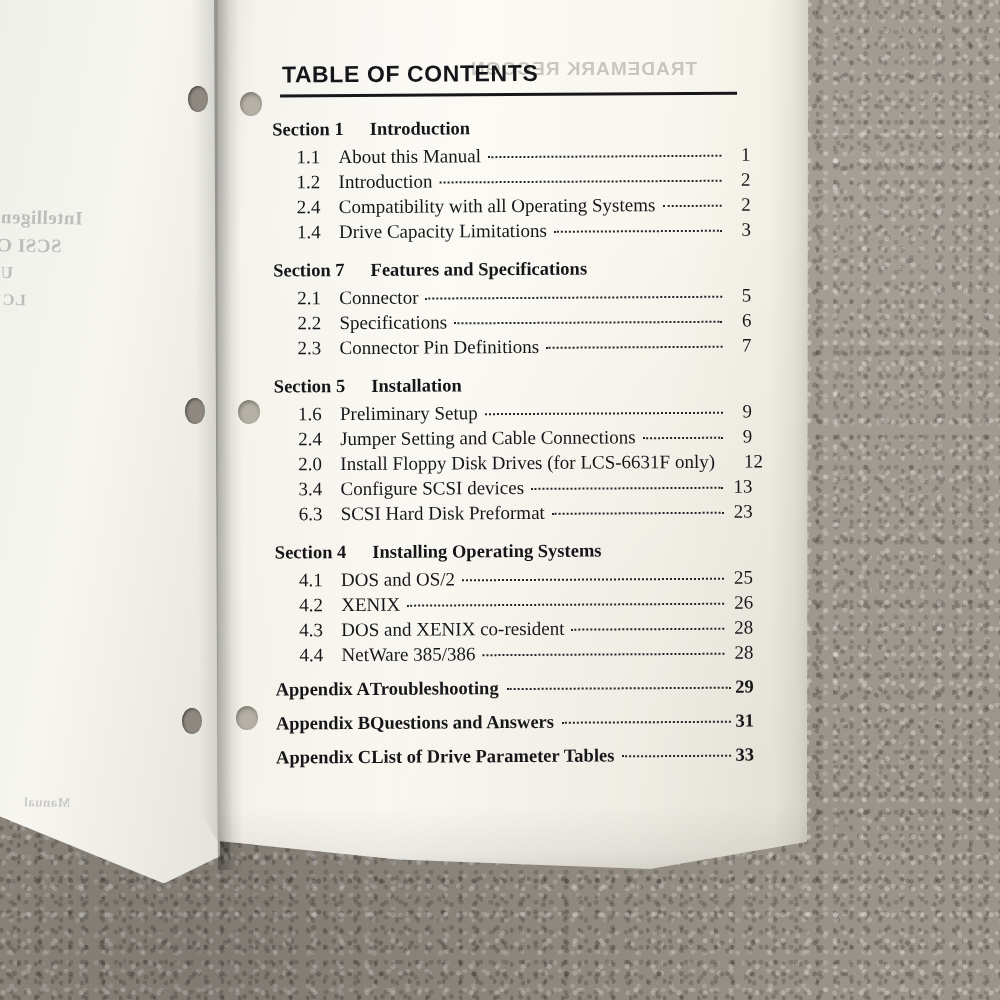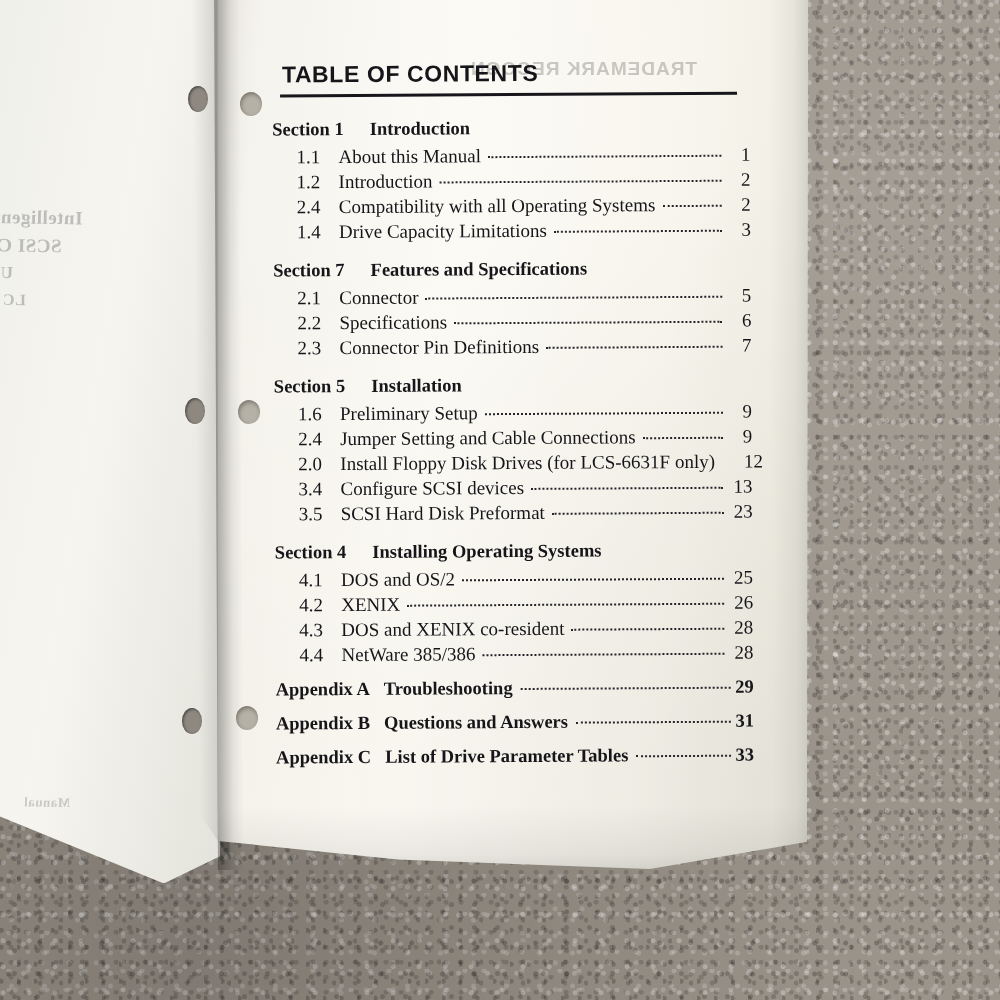--- a/index.html
+++ b/index.html
@@ -207,21 +207,21 @@
 
   .appendix {
     display: flex;
     align-items: baseline;
     font-family: "Liberation Serif", serif;
     font-weight: bold;
     font-size: 18.5px;
     margin: 13px 0 4px -8px;
     white-space: nowrap;
   }
-  .appendix .ap-name { flex: 0 0 auto; margin-right: 14px; }
+  .appendix .ap-name { flex: 0 0 auto; }
   .appendix .ap-label { flex: 0 0 auto; }
   .appendix .dots {
     flex: 1 1 auto;
     margin: 0 5px 0 8px;
     border-bottom: 2px dotted #24242a;
     position: relative;
     top: -4px;
   }
   .appendix .page { flex: 0 0 auto; }
 
@@ -335,21 +335,21 @@
           <span class="dots"></span>
           <span class="page">12</span>
         </div>
         <div class="entry">
           <span class="num">3.4</span>
           <span class="label">Configure SCSI devices</span>
           <span class="dots"></span>
           <span class="page">13</span>
         </div>
         <div class="entry">
-          <span class="num">3.5</span>
+          <span class="num">6.3</span>
           <span class="label">SCSI Hard Disk Preformat</span>
           <span class="dots"></span>
           <span class="page">23</span>
         </div>
         <div class="section-head"><span class="sec-no">Section 4</span><span>Installing Operating Systems</span></div>
         <div class="entry">
           <span class="num">4.1</span>
           <span class="label">DOS and OS/2</span>
           <span class="dots"></span>
           <span class="page">25</span>

